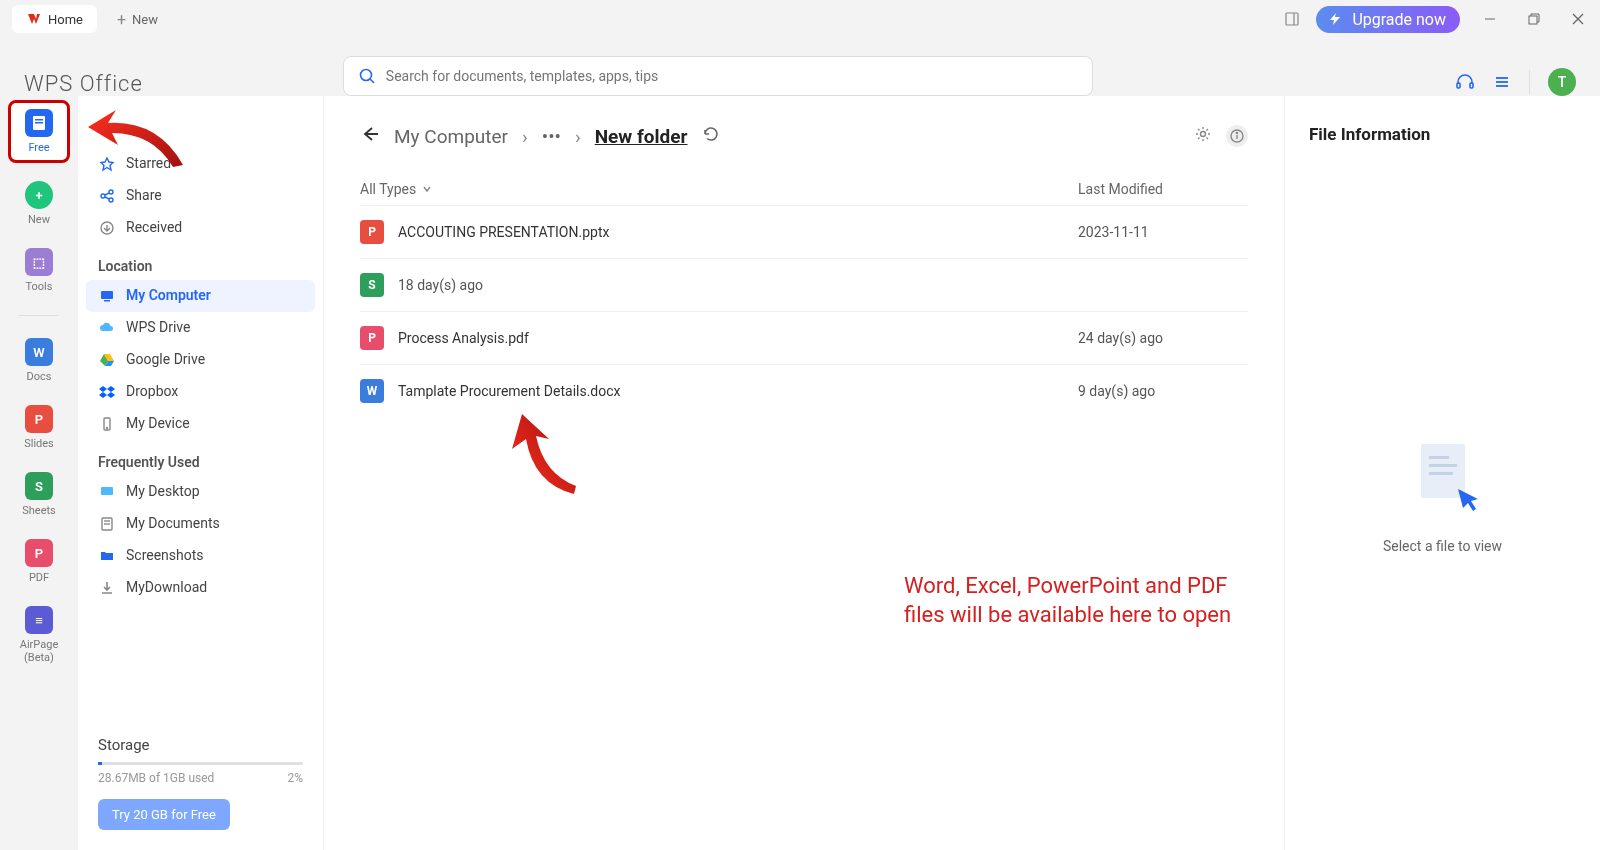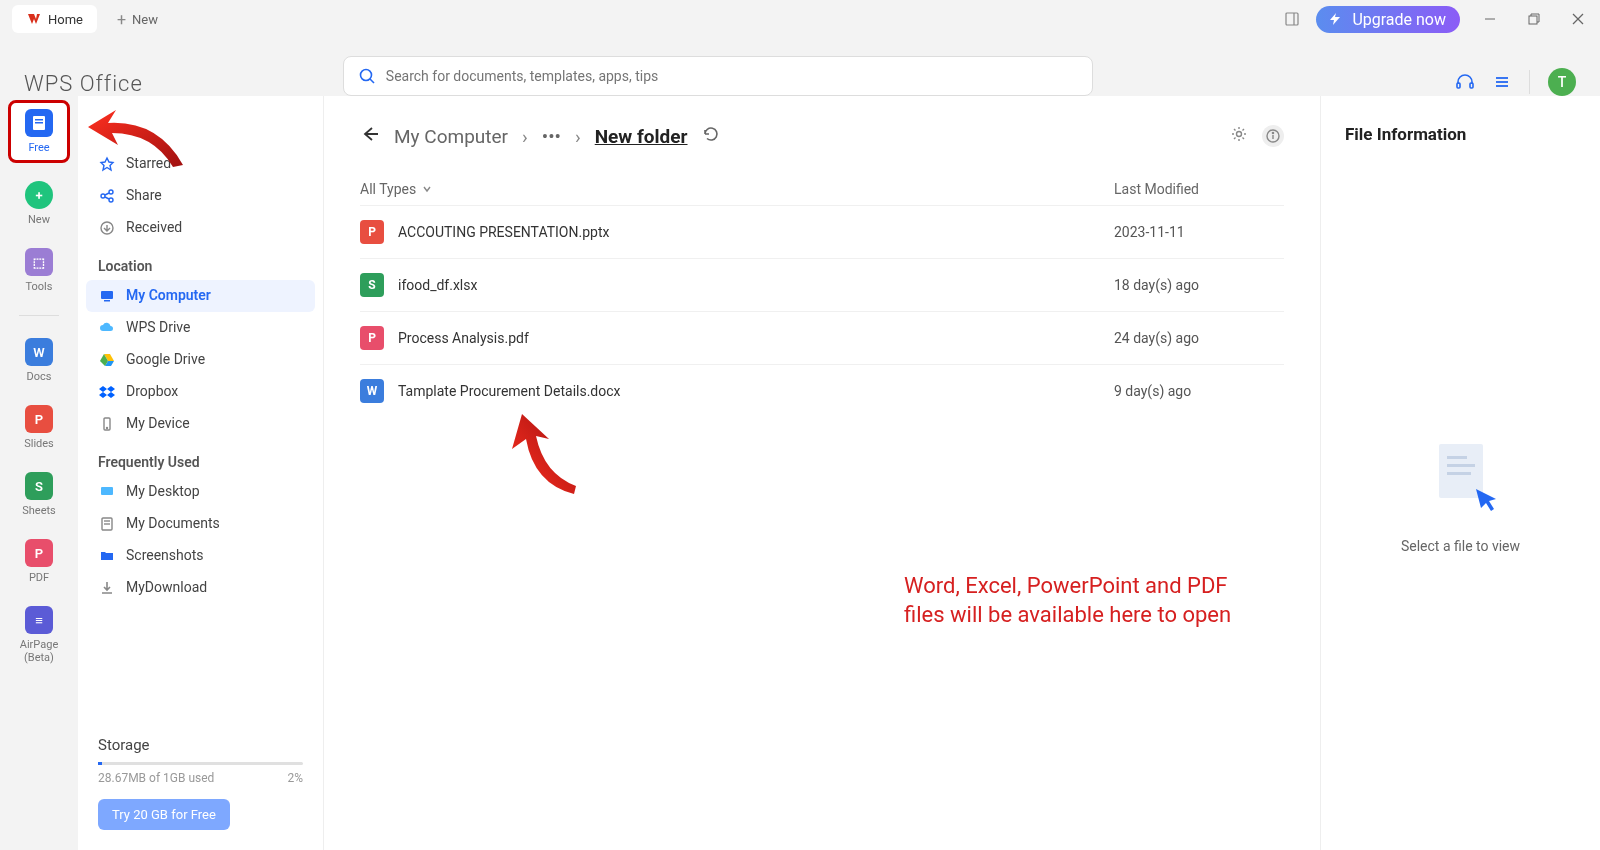--- a/index.html
+++ b/index.html
@@ -52,21 +52,21 @@
 
 .list-header { display: flex; margin-top: 32px; font-size: 14px; color: #666; padding-bottom: 8px; }
 .col-name { flex: 1; display: flex; align-items: center; gap: 6px; }
 .col-date { width: 170px; }
 
 .file-row { display: flex; align-items: center; padding: 14px 0; border-top: 1px solid #f0f0f0; cursor: pointer; }
 .file-icon { width: 24px; height: 24px; border-radius: 4px; display: flex; align-items: center; justify-content: center; color: #fff; font-size: 12px; font-weight: 700; margin-right: 14px; }
 .file-name { flex: 1; font-size: 14px; color: #333; }
 .file-date { width: 170px; font-size: 14px; color: #555; }
 
-.info-panel { width: 280px; border-left: 1px solid #eee; padding: 28px 24px; }
+.info-panel { width: 316px; border-left: 1px solid #eee; padding: 28px 24px; }
 .info-title { font-size: 17px; font-weight: 700; color: #222; }
 .info-empty { margin-top: 290px; display: flex; flex-direction: column; align-items: center; gap: 24px; }
 .info-empty-text { font-size: 14px; color: #666; }
 
 .annotation-arrow1 { position: absolute; left: 88px; top: 105px; pointer-events: none; }
 .annotation-arrow2 { position: absolute; left: 504px; top: 414px; pointer-events: none; }
 .annotation-text { position: absolute; left: 580px; top: 476px; color: #d62020; font-size: 22px; line-height: 1.3; pointer-events: none; }
 </style>
 </head>
 <body>
@@ -349,21 +349,20 @@
       </div>
 
       <div id="file-list">
           <div class="file-row">
             <div class="file-icon" style="background:#e84e40">P</div>
             <div class="file-name">ACCOUTING PRESENTATION.pptx</div>
             <div class="file-date">2023-11-11</div>
           </div>
           <div class="file-row">
             <div class="file-icon" style="background:#2e9e5b">S</div>
-            <div class="file-name">ifood_df.xlsx</div>
             <div class="file-date">18 day(s) ago</div>
           </div>
           <div class="file-row">
             <div class="file-icon" style="background:#e84e6b">P</div>
             <div class="file-name">Process Analysis.pdf</div>
             <div class="file-date">24 day(s) ago</div>
           </div>
           <div class="file-row">
             <div class="file-icon" style="background:#3b7ddd">W</div>
             <div class="file-name">Tamplate Procurement Details.docx</div>

